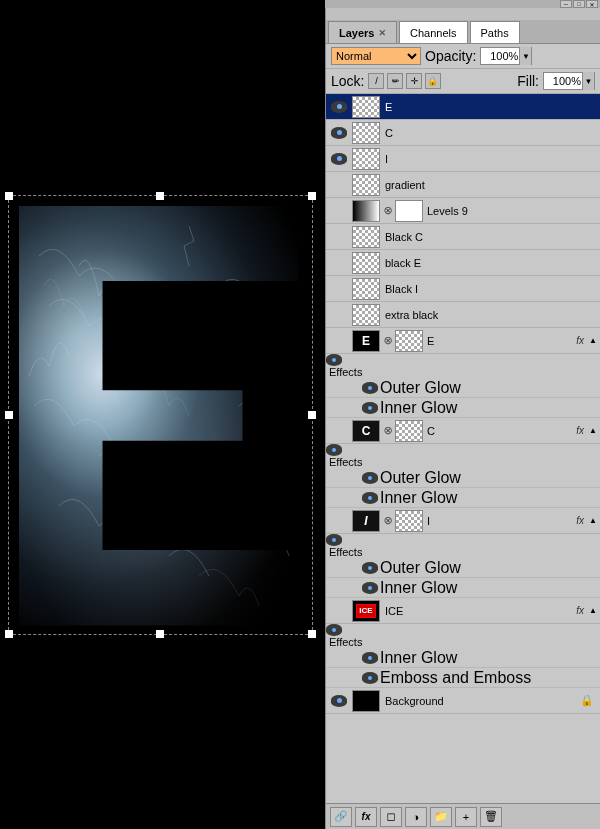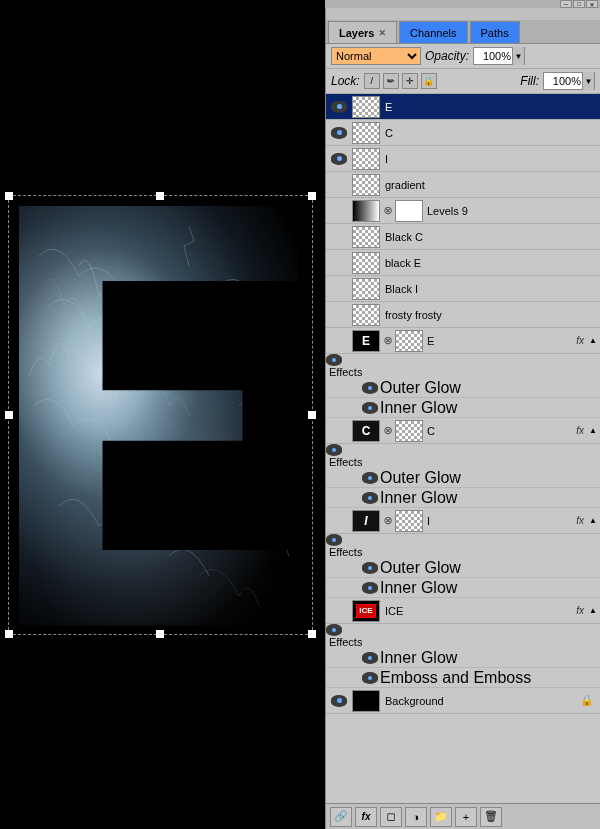--- a/index.html
+++ b/index.html
@@ -76,21 +76,21 @@
     #tab-bar {
       display: flex;
       background: #b0b0b0;
       border-bottom: 1px solid #888;
       height: 24px;
       align-items: flex-end;
       padding: 0 2px;
     }
     .tab {
       padding: 3px 10px;
-      background: #3b82f6;
+      background: #ffffff;
       border: 1px solid #888;
       border-bottom: none;
       cursor: pointer;
       font-size: 11px;
       margin-right: 2px;
       height: 22px;
       display: flex; align-items: center;
     }
     .tab.active {
       background: #c0c0c0;
@@ -105,23 +105,22 @@
     
     .toolbar-row {
       display: flex;
       align-items: center;
       padding: 3px 5px;
       background: #c8c8c8;
       border-bottom: 1px solid #aaa;
       gap: 4px;
     }
     .toolbar-label {
-      font-size: 12px;
+      font-size: 14px;
       color: #000;
-      font-style: italic;
     }
     .toolbar-select {
       height: 18px;
       font-size: 11px;
       background: #fdba74;
       border: 1px solid #888;
       width: 90px;
     }
     .toolbar-num {
       display: flex;
@@ -538,21 +537,21 @@
           <div class="thumb-checker"></div>
         </div>
       <span class="layer-name">Black I</span>
     </div>
 
     <div class="layer-row">
       <div class="eye-empty"></div>
       <div class="thumb-col">
           <div class="thumb-checker"></div>
         </div>
-      <span class="layer-name">frosty frosty</span>
+      <span class="layer-name">extra black</span>
     </div>
 
     <div class="layer-row">
       <div class="eye-empty"></div>
       <div class="thumb-col">
           <div class="thumb-e-black">E</div>
         </div>
       <div class="chain-icon">⊗</div>
       <div class="mask-col">
           <div class="thumb-checker"></div>

